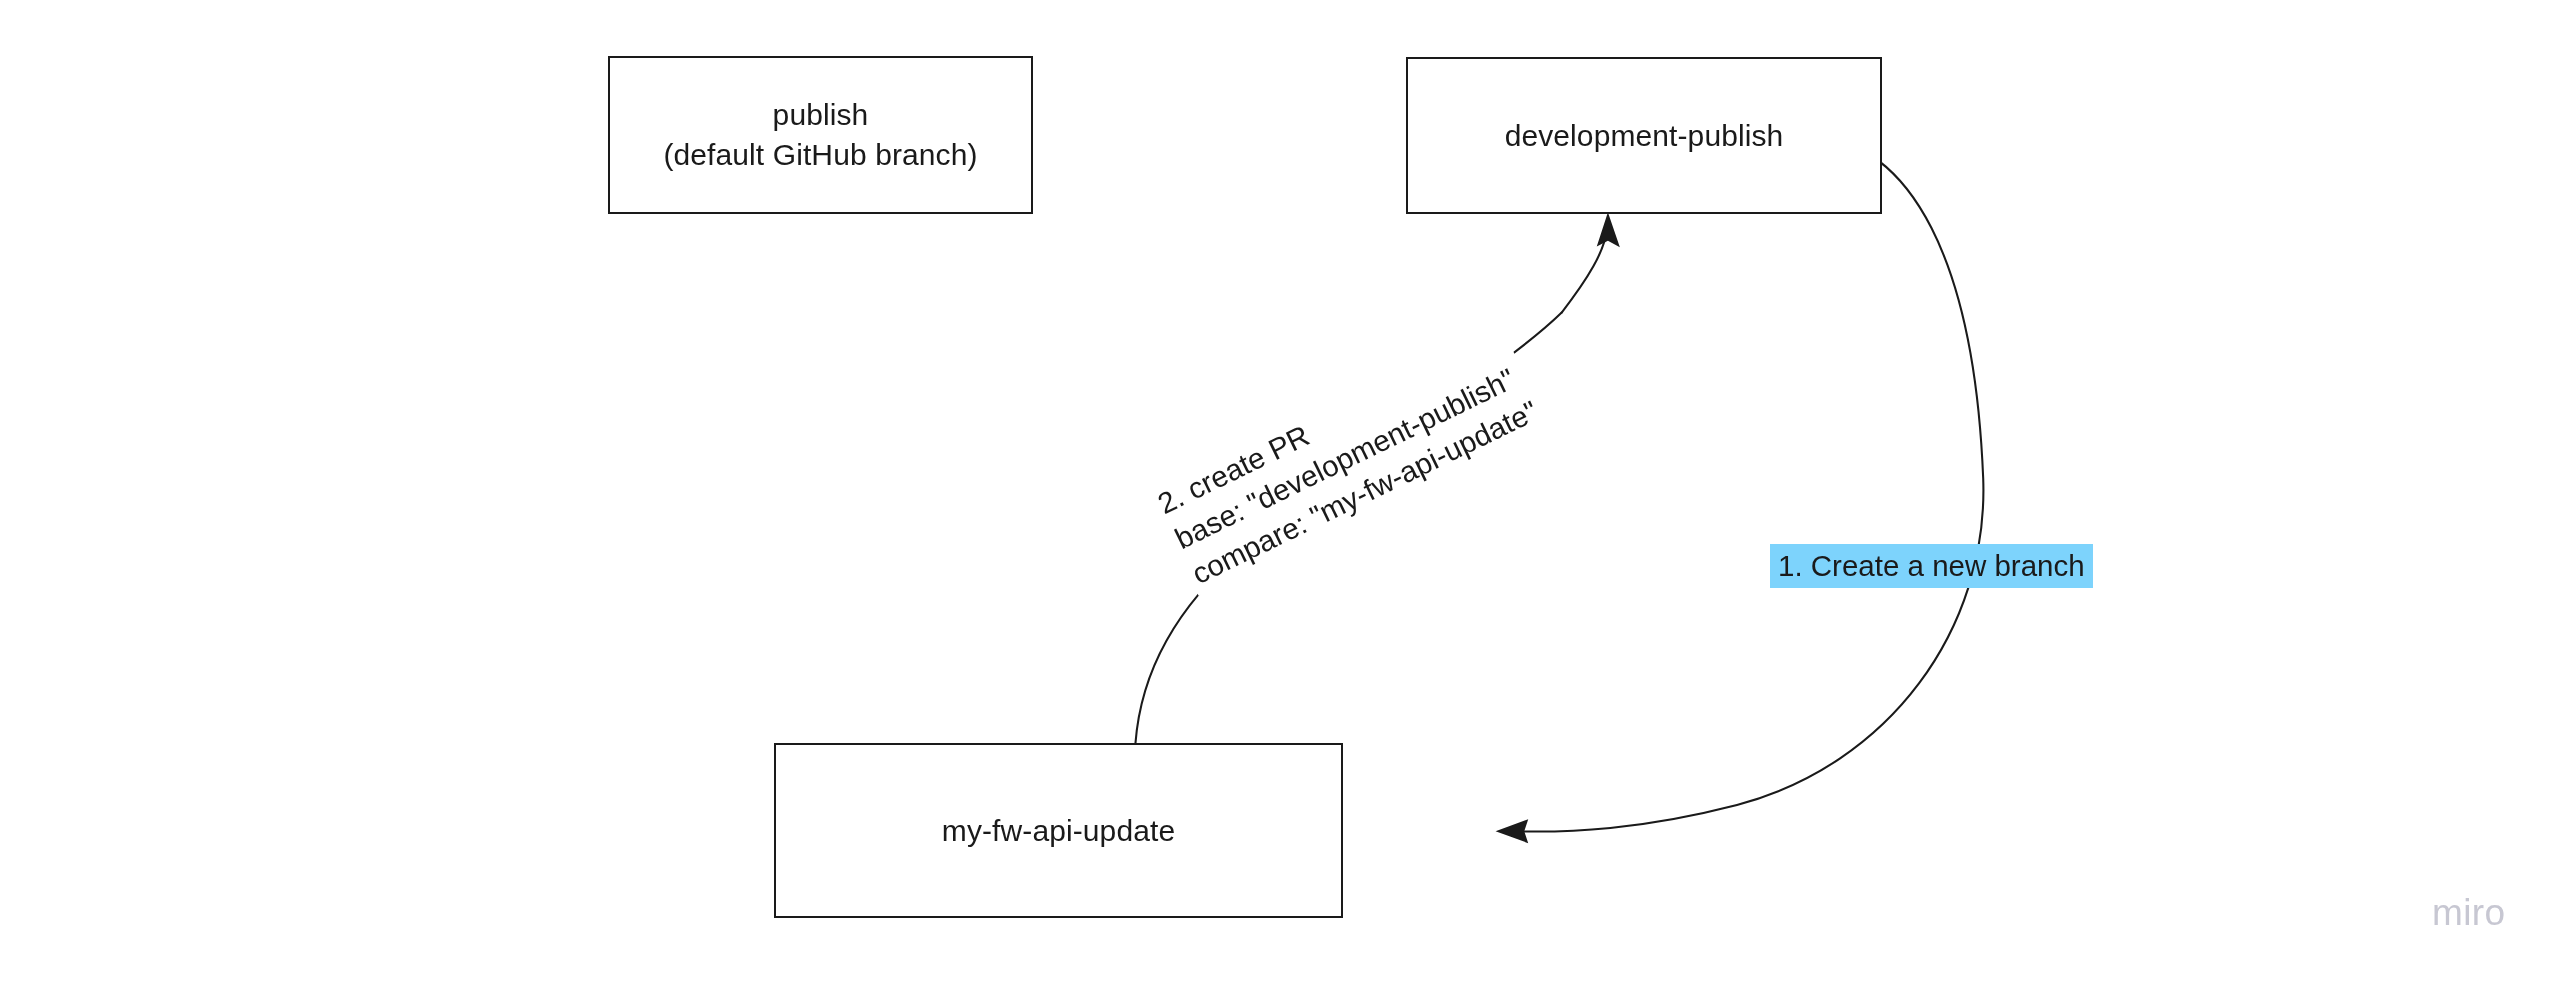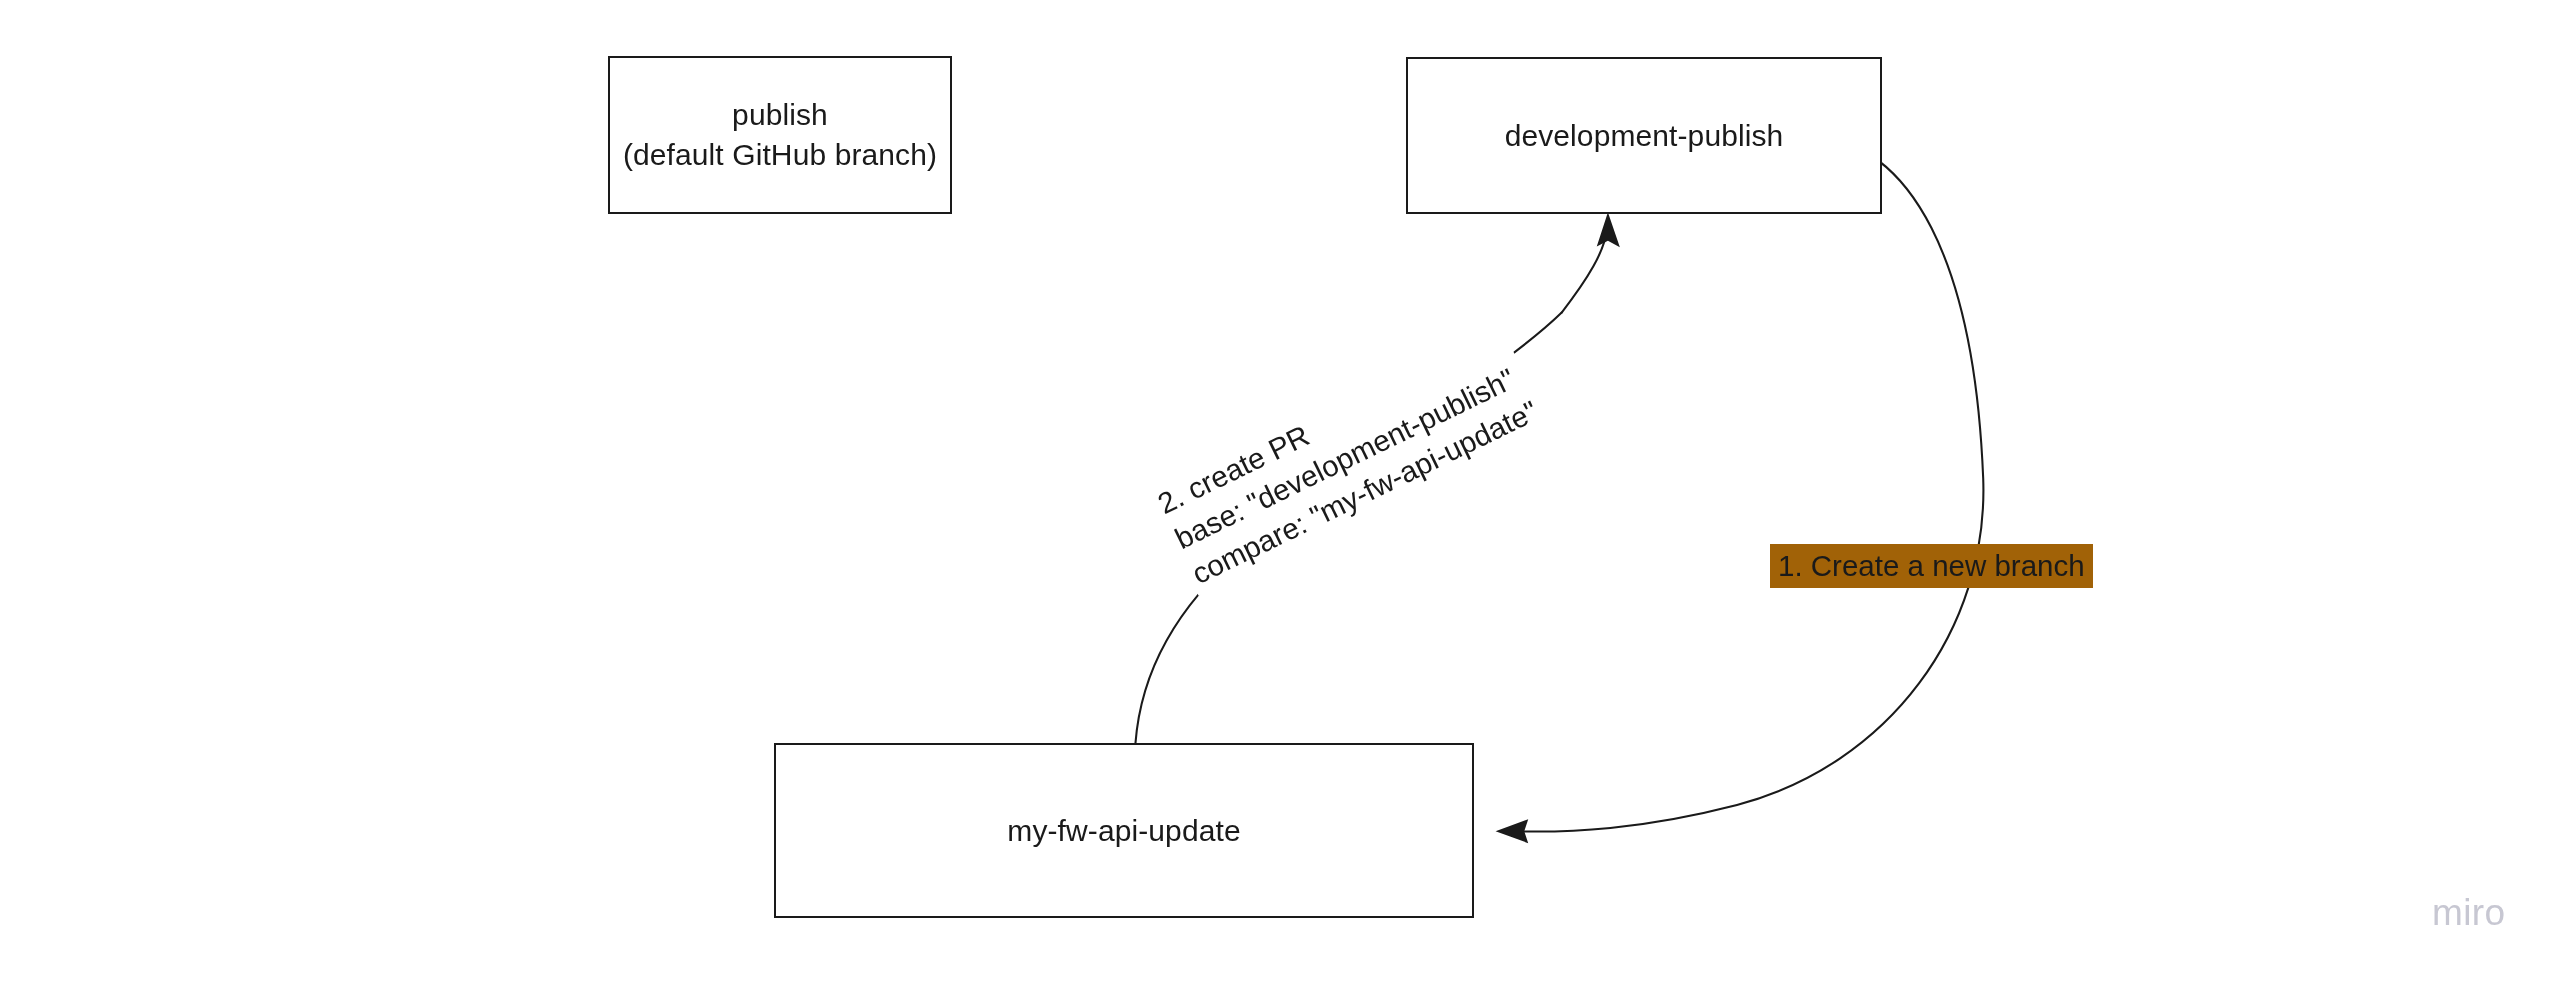--- a/index.html
+++ b/index.html
@@ -32,33 +32,33 @@
     font-size: 30px;
     line-height: 40px;
     font-weight: 400;
     letter-spacing: 0.1px;
     white-space: pre-line;
     z-index: 3;
   }
   #node-publish {
     left: 608px;
     top: 56px;
-    width: 344px;
+    width: 425px;
     height: 158px;
   }
   #node-development-publish {
     left: 1406px;
     top: 57px;
     width: 476px;
     height: 157px;
   }
   #node-my-fw-api-update {
     left: 774px;
     top: 743px;
-    width: 700px;
+    width: 569px;
     height: 175px;
   }
   
   #connectors {
     position: absolute;
     left: 0;
     top: 0;
     width: 2576px;
     height: 986px;
     z-index: 1;
@@ -88,21 +88,21 @@
     top: 488px;
     transform: rotate(-26deg);
     transform-origin: 0 0;
     padding: 1.6px 4.8px;
     background: #ffffff;
   }
   #label-create-branch {
     left: 1770px;
     top: 544px;
     padding: 2.4px 8px;
-    background: #a16207;
+    background: #7dd3fc;
   }
   
   #watermark {
     position: absolute;
     left: 2432px;
     top: 891px;
     color: #c7c7d2;
     font-size: 37px;
     line-height: 43px;
     letter-spacing: 0.4px;

